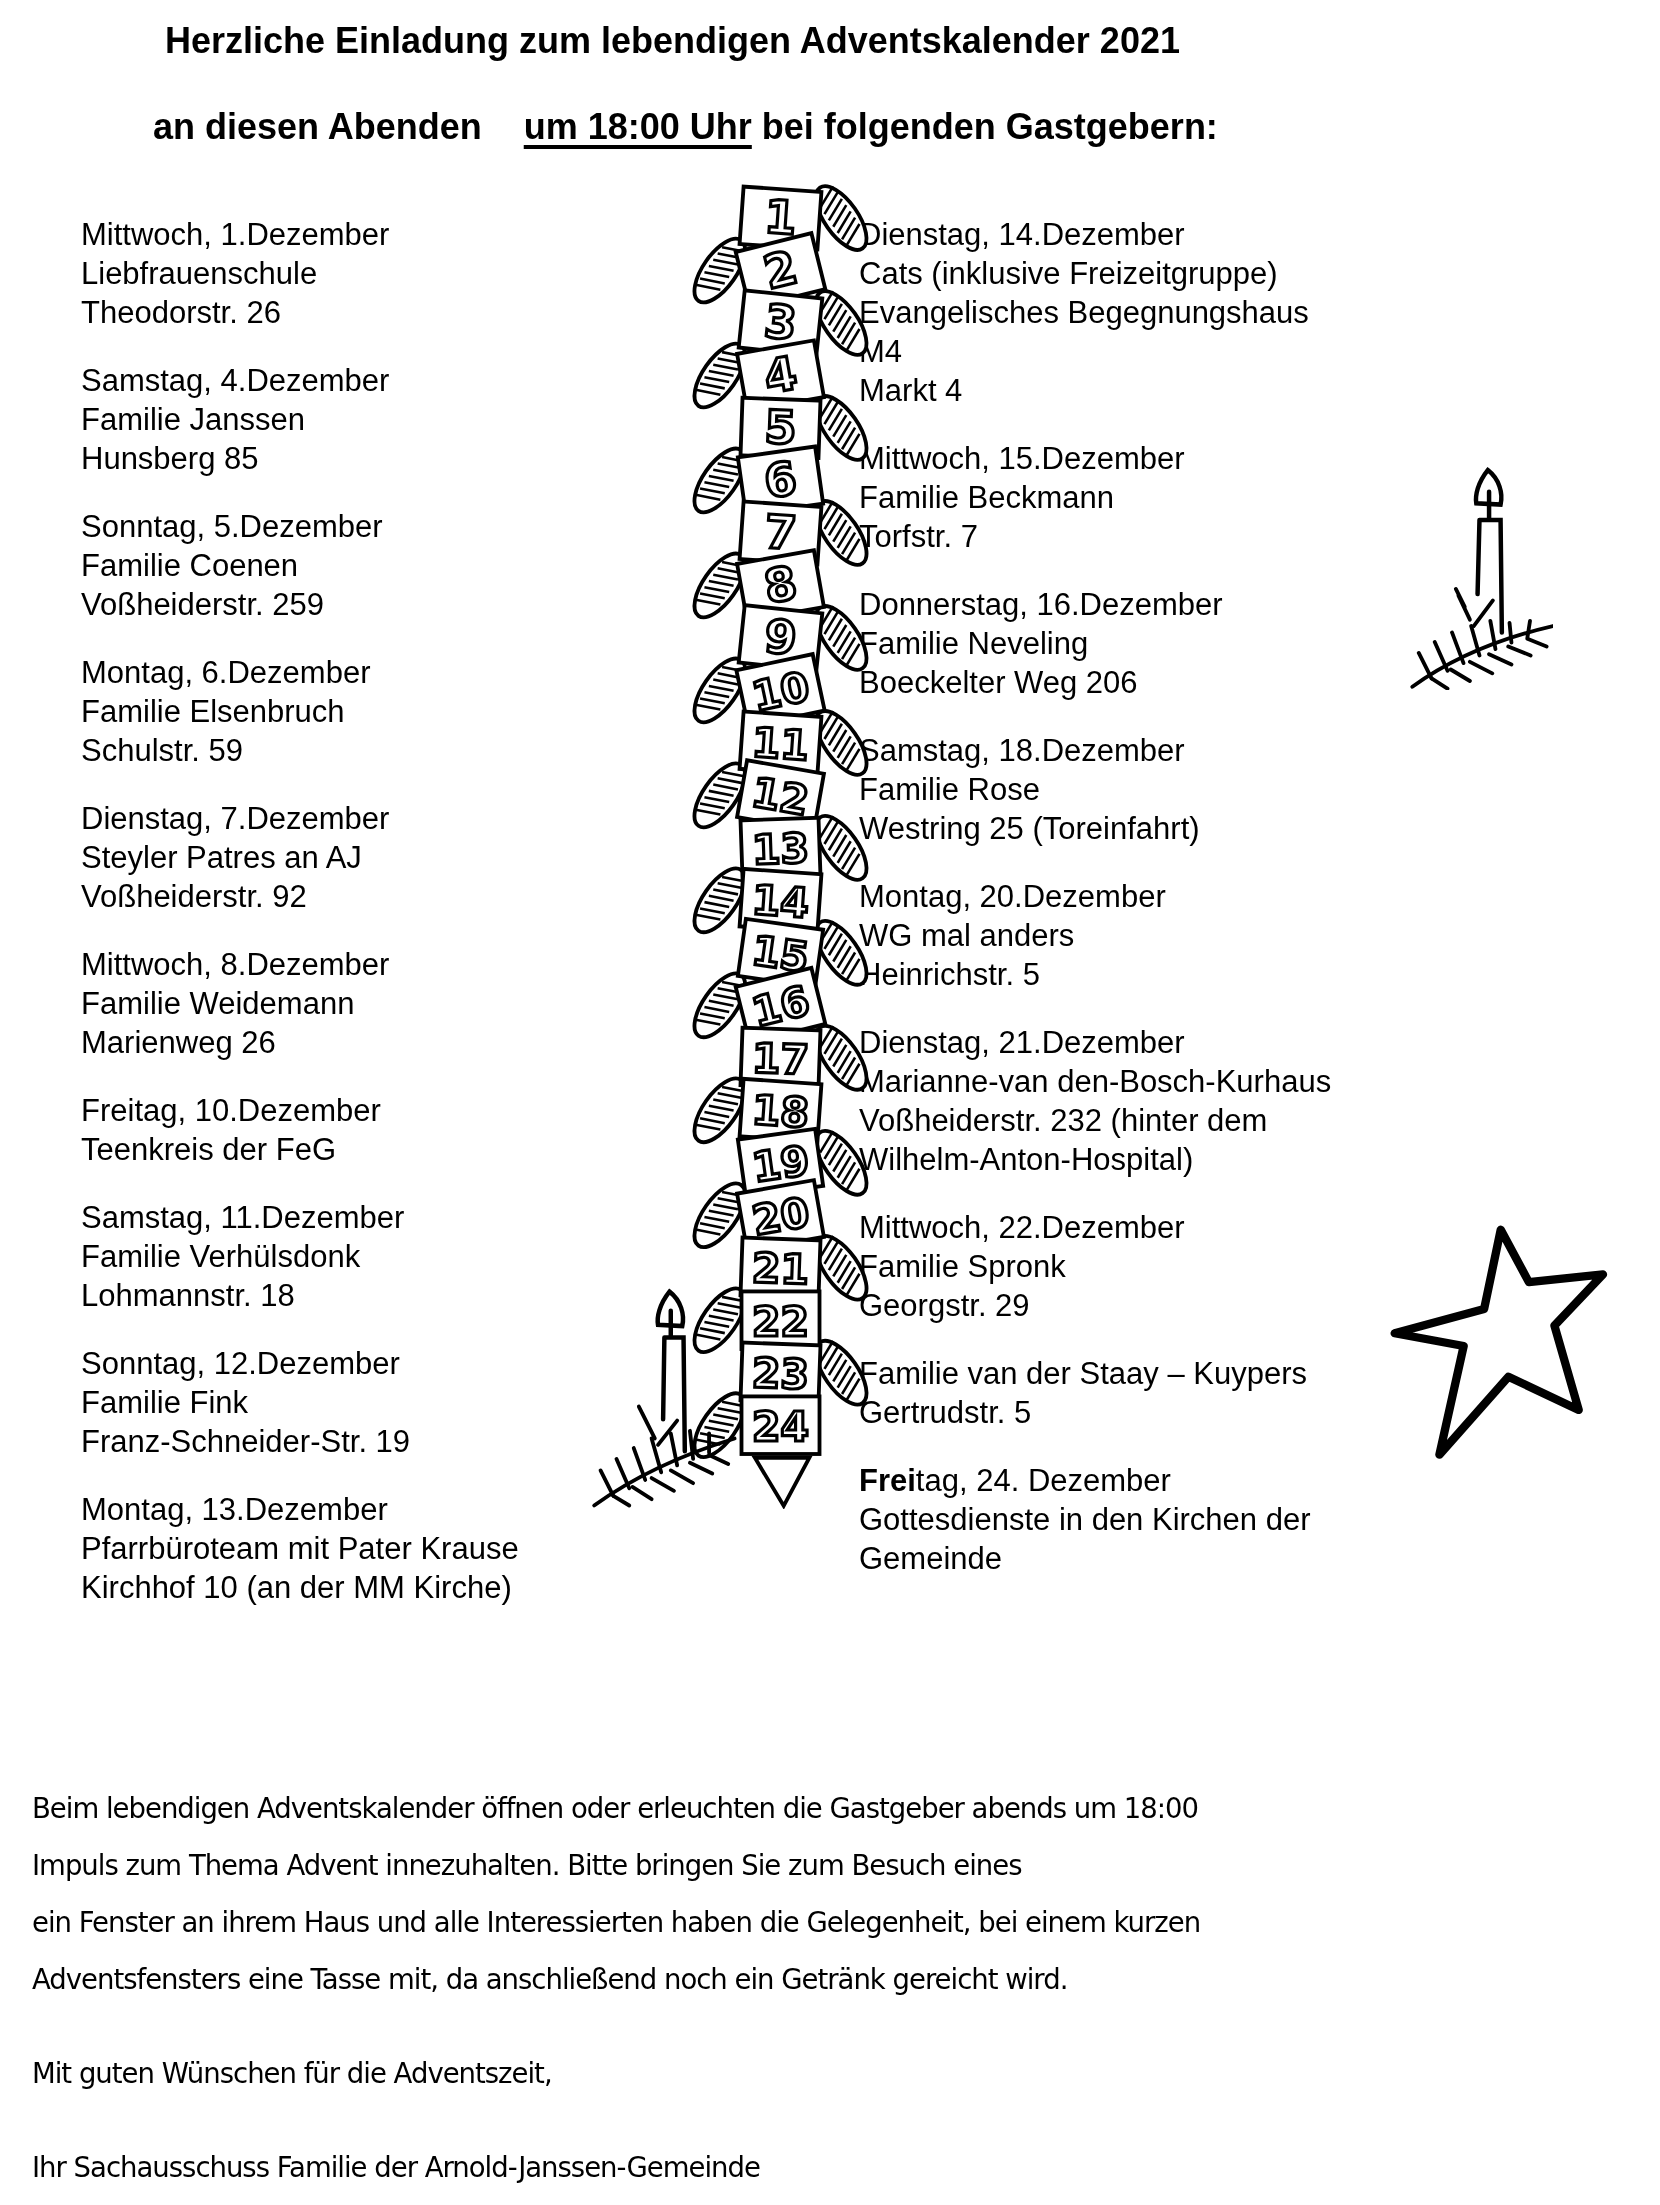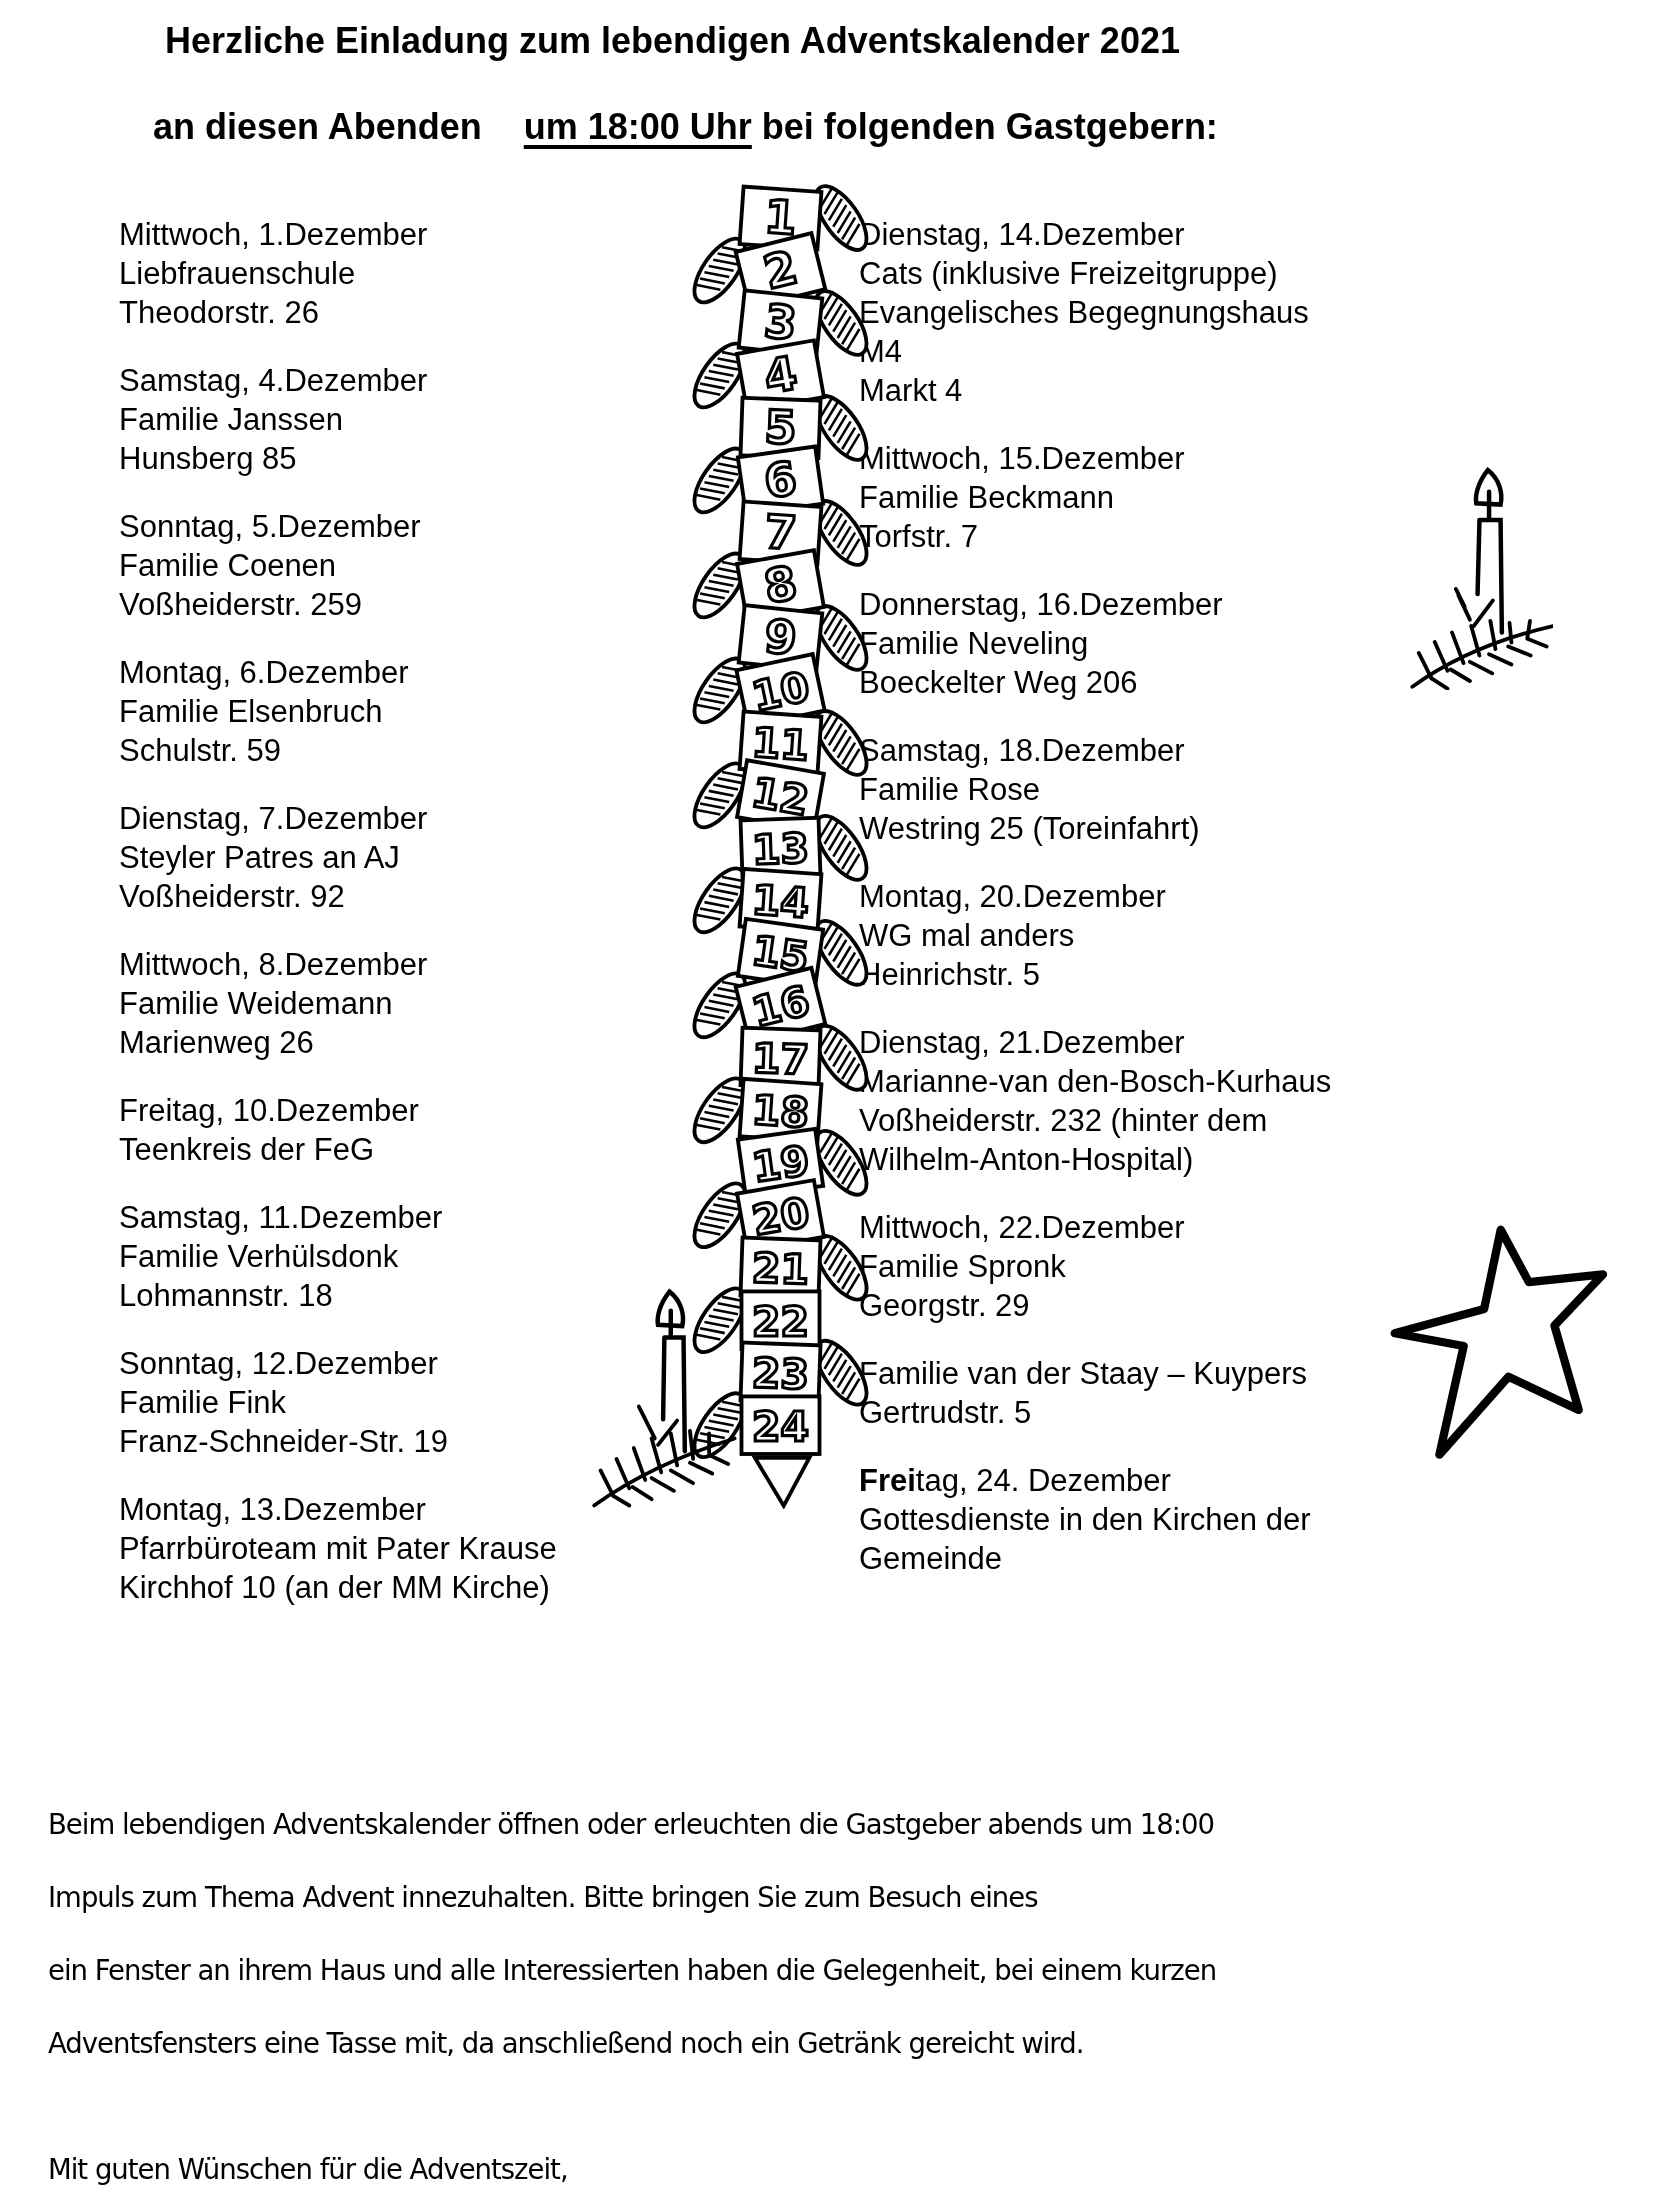--- a/index.html
+++ b/index.html
@@ -9,33 +9,33 @@
   }
   .title {
     position: absolute; left: 0; width: 1661px; text-align: left;
     font-weight: bold; font-size: 36px; line-height: 1; white-space: nowrap;
   }
   #title1 { top: 23px; left: 165px; }
   #title2 { top: 109px; left: 153px; }
   #title2 u { text-decoration: underline; text-decoration-thickness: 3.8px; text-underline-offset: 6.4px; margin-left: 32px; }
 
   .col { position: absolute; top: 215px; font-size: 31px; line-height: 39px; }
-  #col-left { left: 81px; width: 575px; margin-left: 38px; }
+  #col-left { left: 81px; width: 575px; }
   #col-right { left: 859px; width: 575px; }
   .entry { margin-bottom: 29px; }
   .entry .date { font-weight: normal; display: block; white-space: nowrap; }
   .entry .line { font-weight: normal; display: block; white-space: nowrap; }
   .entry .date b { font-weight: bold; }
 
   #body-text {
     position: absolute; left: 32px; top: 1780px; width: 1598px;
     font-family: "DejaVu Sans", sans-serif; font-size: 27.5px; line-height: 57px;
     letter-spacing: -1px;
   }
-  #body-text p { margin: 16px; white-space: nowrap; }
+  #body-text p { margin: 0; white-space: nowrap; }
   #body-text .gap { height: 37px; }
 
   .art { position: absolute; }
   #garland { left: 678px; top: 179px; width: 205px; height: 1330px; }
   #candle-left { left: 575px; top: 1253px; width: 166px; height: 256px; }
   #candle-right { left: 1374px; top: 447px; width: 179px; height: 243px; }
   #star { left: 1387px; top: 1218px; width: 262px; height: 256px; }
 </style>
 </head>
 <body>

